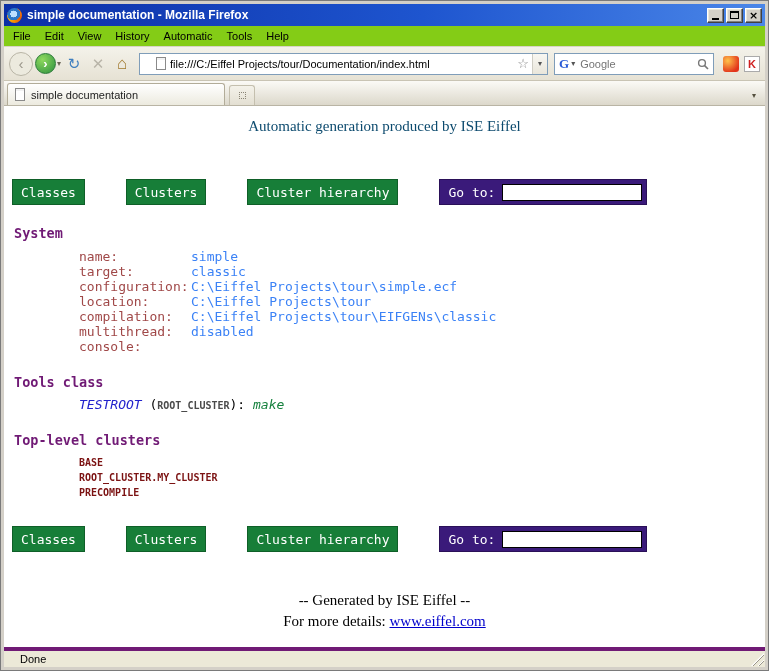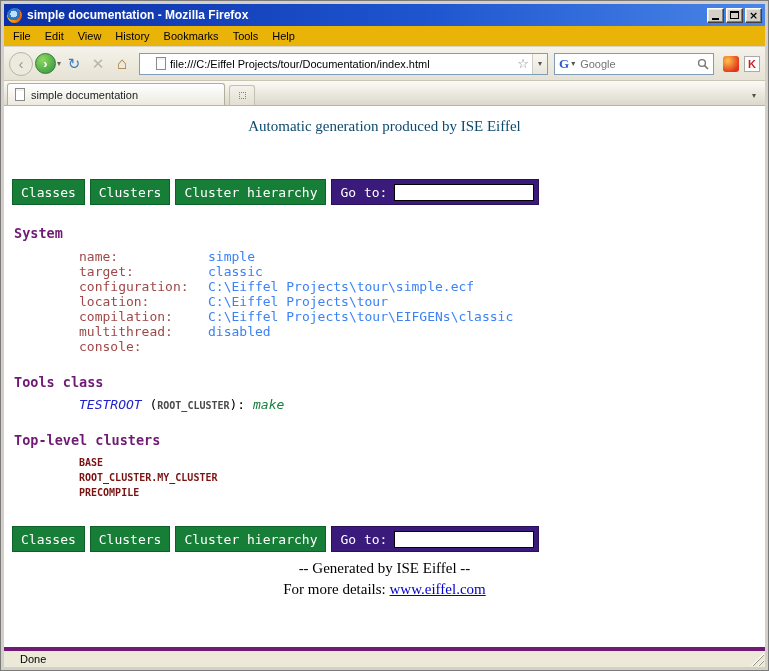--- a/index.html
+++ b/index.html
@@ -12,21 +12,21 @@
   .app-icon{width:15px;height:15px;border-radius:50%;flex:none;
     background:radial-gradient(circle at 45% 40%, #bfe0ff 0 28%, #2e77c6 29% 52%, rgba(0,0,0,0) 53%),conic-gradient(#f7931e,#e85d04,#ffb703,#f7931e);}
   .title{color:#fff;font-weight:bold;font-size:12px;margin-left:5px;flex:1;white-space:nowrap;overflow:hidden;}
   .winbtns{display:flex;}
   .winbtn{width:17px;height:15px;margin-left:2px;background:#D4D0C8;border:1px solid;border-color:#fff #404040 #404040 #fff;box-shadow:inset -1px -1px 0 #808080,inset 1px 1px 0 #ECE9D8;display:flex;align-items:center;justify-content:center;cursor:pointer;}
   .g-min{width:7px;height:2px;background:#000;margin-top:7px;}
   .g-max{width:9px;height:8px;border:1px solid #000;border-top-width:2px;}
   .g-close{font:bold 11px "DejaVu Sans",sans-serif;color:#000;line-height:1;}
 
   
-  .menubar{flex:0 0 21px;display:flex;align-items:center;background:#eab308;border-bottom:1px solid #d8d4c6;padding-left:2px;}
+  .menubar{flex:0 0 21px;display:flex;align-items:center;background:#84cc16;border-bottom:1px solid #d8d4c6;padding-left:2px;}
   .menu-item{font-size:11px;color:#000;padding:3px 7px;cursor:default;}
 
   
   .toolbar{flex:0 0 34px;display:flex;align-items:center;background:linear-gradient(#f4f2ea,#e6e2d4);border-bottom:1px solid #c9c4b4;padding:0 5px;gap:2px;}
   .tb-circle{border-radius:50%;display:flex;align-items:center;justify-content:center;flex:none;cursor:pointer;}
   .back{width:24px;height:24px;background:#ecead e0;background:#eceade;border:1px solid #b9b5a6;color:#9a968a;font-size:15px;}
   .fwd-group{display:flex;align-items:center;}
   .fwd{width:21px;height:21px;background:radial-gradient(circle at 35% 30%,#8fd95e,#2d9140);border:1px solid #2a7a38;color:#fff;font-size:13px;font-weight:bold;}
   .dd-small{font-size:8px;color:#6a6656;margin-left:1px;cursor:pointer;}
   .tb-ico{width:22px;height:24px;display:flex;align-items:center;justify-content:center;font-size:15px;cursor:pointer;flex:none;}
@@ -53,43 +53,43 @@
   .tab{height:22px;width:218px;display:flex;align-items:center;gap:6px;padding:0 7px;background:linear-gradient(#ffffff,#eceadf);border:1px solid #b2ac99;border-bottom:none;border-radius:3px 3px 0 0;cursor:pointer;}
   .tab-label{font-size:11px;color:#222;white-space:nowrap;overflow:hidden;}
   .newtab{height:20px;width:26px;margin-left:4px;border:1px solid #c4bfae;border-bottom:none;border-radius:3px 3px 0 0;background:linear-gradient(#f4f2ea,#e3dfd2);display:flex;align-items:center;justify-content:center;cursor:pointer;}
   .nt-glyph{width:7px;height:7px;border:1px dotted #8a8576;}
   .tab-spacer{flex:1;}
   .tab-dd{width:16px;height:20px;display:flex;align-items:center;justify-content:center;font-size:8px;color:#55503f;cursor:pointer;}
 
   
   .page{flex:1;background:#fff;overflow:hidden;font-family:"DejaVu Sans Mono",monospace;}
   .doc-header{text-align:center;font-family:"Liberation Serif",serif;font-size:15px;padding-top:12px;color:#0c4a6e;}
-  .navbar{display:flex;align-items:stretch;margin:44px 0 0 8px;height:26px;}
+  .navbar{display:flex;align-items:stretch;margin:44px 0 0 8px;height:26px;gap:36px;}
   .navbar.bottom{margin-top:26px;}
   .navbtn{font-family:"DejaVu Sans Mono",monospace;font-size:13px;color:#fff;background:#177e38;border:1px solid #0f5f28;margin-right:5px;padding:0 8px;cursor:pointer;}
   .goto{display:flex;align-items:center;background:#3a1a7a;border:1px solid #2a1058;padding:0 4px 0 8px;}
   .goto-label{color:#fff;font-size:13px;margin-right:7px;}
   .goto-input{width:140px;height:17px;border:1px solid #000;background:#fff;outline:0;font:12px "DejaVu Sans Mono",monospace;padding:0 2px;}
 
   .sec-heading{font-weight:bold;font-size:13.5px;color:#701a75;margin:20px 0 0 10px;}
   .kv{margin:8px 0 0 75px;}
-  .kv-row{display:flex;line-height:15px;font-size:13px;gap:17px;}
+  .kv-row{display:flex;line-height:15px;font-size:13px;}
   .k{width:112px;flex:none;color:#a04848;}
   .v{color:#3b82f6;white-space:pre;}
 
   .rootline{margin:7px 0 0 75px;font-size:13px;}
   .cls-link{color:#2222cc;font-style:italic;cursor:pointer;}
   .sep{white-space:pre;color:#000;}
   .cluster-ref{font-size:10px;font-weight:bold;color:#4a4a4a;}
   .feature{color:#15803d;font-style:italic;cursor:pointer;}
 
   .clusters{margin:7px 0 0 75px;}
   .cluster-item{font-size:10px;font-weight:bold;color:#7b1212;line-height:15px;cursor:pointer;}
 
-  .footer{text-align:center;font-family:"Liberation Serif",serif;font-size:15px;margin-top:8px;color:#000;}
+  .footer{text-align:center;font-family:"Liberation Serif",serif;font-size:15px;margin-top:40px;color:#000;}
   .footer .line2{margin-top:4px;}
   .link{color:#0000cc;text-decoration:underline;cursor:pointer;}
 
   
   .statusbar{flex:0 0 20px;background:#ECE9D8;border-top:4px solid #701a75;display:flex;align-items:center;font-size:11px;color:#000;padding-left:16px;position:relative;}
   .grip{position:absolute;right:1px;bottom:1px;width:13px;height:13px;cursor:nwse-resize;
     background:repeating-linear-gradient(135deg,#fff 0 1px,#9a9589 1px 2px,rgba(0,0,0,0) 2px 4.5px);
     clip-path:polygon(100% 0,100% 100%,0 100%);}
 </style>
 </head>
@@ -111,21 +111,21 @@
           <span class="g-close">×</span>
         </span>
     </span>
   </div>
 
   <div class="menubar">
     <span class="menu-item">File</span>
     <span class="menu-item">Edit</span>
     <span class="menu-item">View</span>
     <span class="menu-item">History</span>
-    <span class="menu-item">Bookmarks</span>
+    <span class="menu-item">Automatic</span>
     <span class="menu-item">Tools</span>
     <span class="menu-item">Help</span>
   </div>
 
   <div class="toolbar">
     <span class="tb-circle back">
         <span>‹</span>
       </span>
     <span class="fwd-group">
       <span class="tb-circle fwd">

